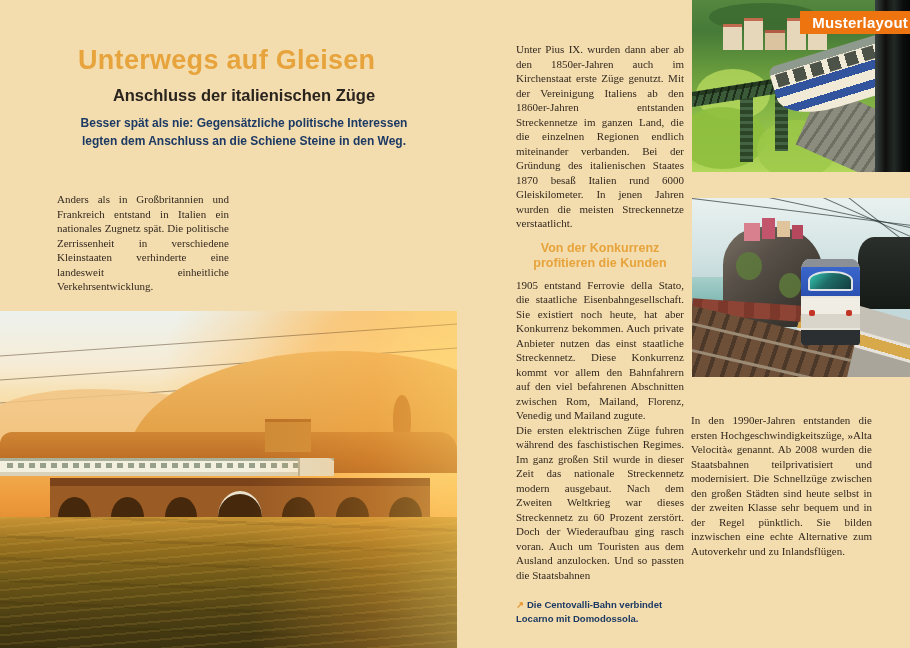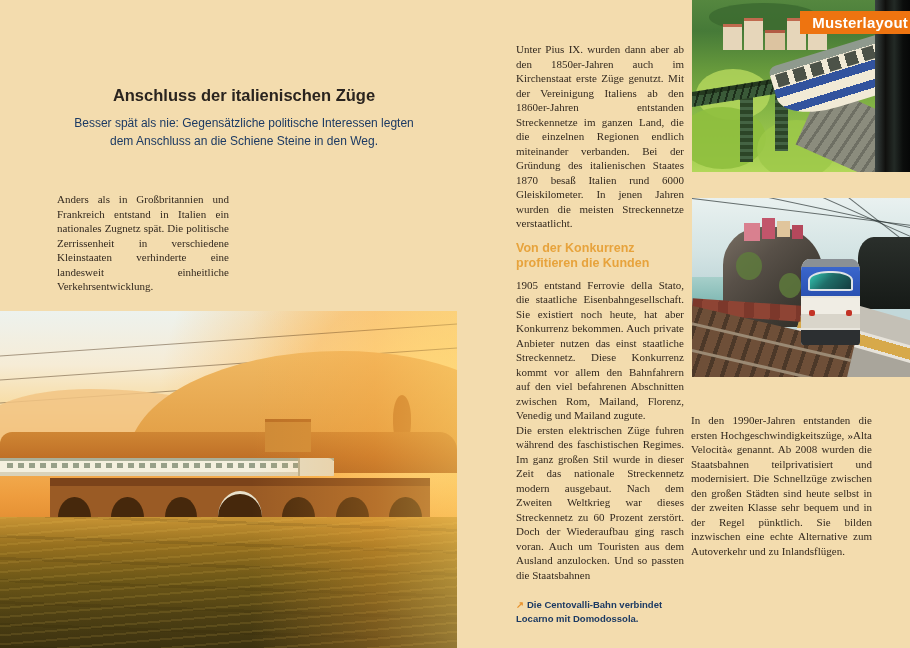--- a/index.html
+++ b/index.html
@@ -14,37 +14,37 @@
     position:absolute;left:78px;top:44px;width:420px;
     font-size:27px;font-weight:bold;letter-spacing:.3px;
     color:#e7a33c;line-height:32px;margin:0;
   }
   .subtitle{
     position:absolute;left:24px;top:86px;width:440px;text-align:center;
     font-size:16.5px;font-weight:bold;color:#2a241f;margin:0;
   }
   .standfirst{
     position:absolute;left:74px;top:114px;width:340px;text-align:center;
-    font-size:12px;font-weight:normal;color:#1c3a63;line-height:18px;margin:0;
+    font-size:12px;font-weight:bold;color:#1c3a63;line-height:18px;margin:0;
   }
   
   .bodycol{
     position:absolute;
     font-family:"Liberation Serif",serif;font-size:11px;line-height:14.5px;
     color:#33291f;text-align:justify;
   }
   .bodycol p{margin:0;}
   #col1{left:57px;top:192px;width:172px;}
   #col2{left:234px;top:192px;width:182px;}
   #col3{left:516px;top:42px;width:168px;}
   #col4{left:691px;top:413px;width:181px;}
   .subhead{
     font-family:"Liberation Sans",sans-serif;
     font-size:12.5px;font-weight:bold;color:#e7a33c;
-    line-height:15px;margin:10px 0 7px 0;text-align:left;
+    line-height:15px;margin:10px 0 7px 0;text-align:center;
   }
   
   .captions{margin-top:16px;font-family:"Liberation Sans",sans-serif;
     font-size:9.5px;font-weight:bold;color:#1c3a63;line-height:13.5px;
     text-align:left;}
   .captions p{margin:0;}
   .cap-arrow{color:#e8922d;margin-right:3px;}
   
   .badge{
     position:absolute;right:0;top:11px;height:23px;line-height:23px;
@@ -132,20 +132,21 @@
   .m-lower{position:absolute;left:0;right:0;top:46%;height:34%;
     background:linear-gradient(180deg,#f0ede4 0 55%,#d9d5ca 55% 100%);}
   .m-reddot{position:absolute;width:9%;height:7%;background:#c33326;border-radius:2px;}
   .m-under{position:absolute;left:0;right:0;bottom:0;height:17%;background:#2c2f31;}
 </style>
 </head>
 <body>
 
 <div class="stage">
 
+  <h1 class="title">Unterwegs auf Gleisen</h1>
   <h2 class="subtitle">Anschluss der italienischen Züge</h2>
   <p class="standfirst">Besser spät als nie: Gegensätzliche politische Interessen legten dem Anschluss an die Schiene Steine in den Weg.</p>
 
   <div id="col1" class="bodycol">
     <p>Anders als in Großbritannien und Frankreich entstand in Italien ein nationales Zugnetz spät. Die politische Zerrissenheit in verschiedene Kleinstaaten verhinderte eine landesweit einheitliche Verkehrsentwicklung.</p>
   </div>
 
 
   <div id="col3" class="bodycol">
     <p>Unter Pius IX. wurden dann aber ab den 1850er-Jahren auch im Kirchenstaat erste Züge genutzt. Mit der Vereinigung Italiens ab den 1860er-Jahren entstanden Streckennetze im ganzen Land, die die einzelnen Regionen endlich miteinander verbanden. Bei der Gründung des italienischen Staates 1870 besaß Italien rund 6000 Gleiskilometer. In jenen Jahren wurden die meisten Streckennetze verstaatlicht.</p>

